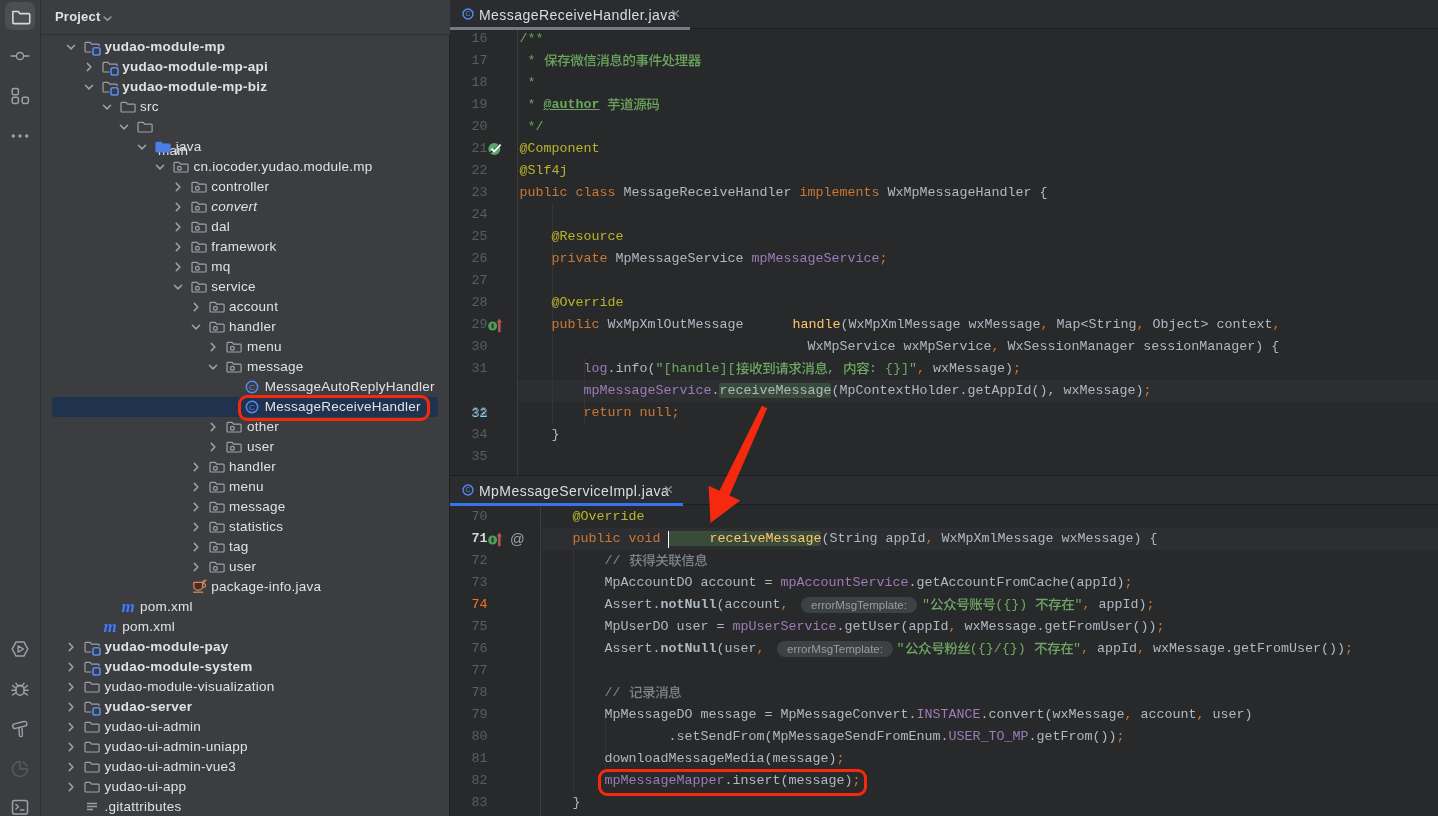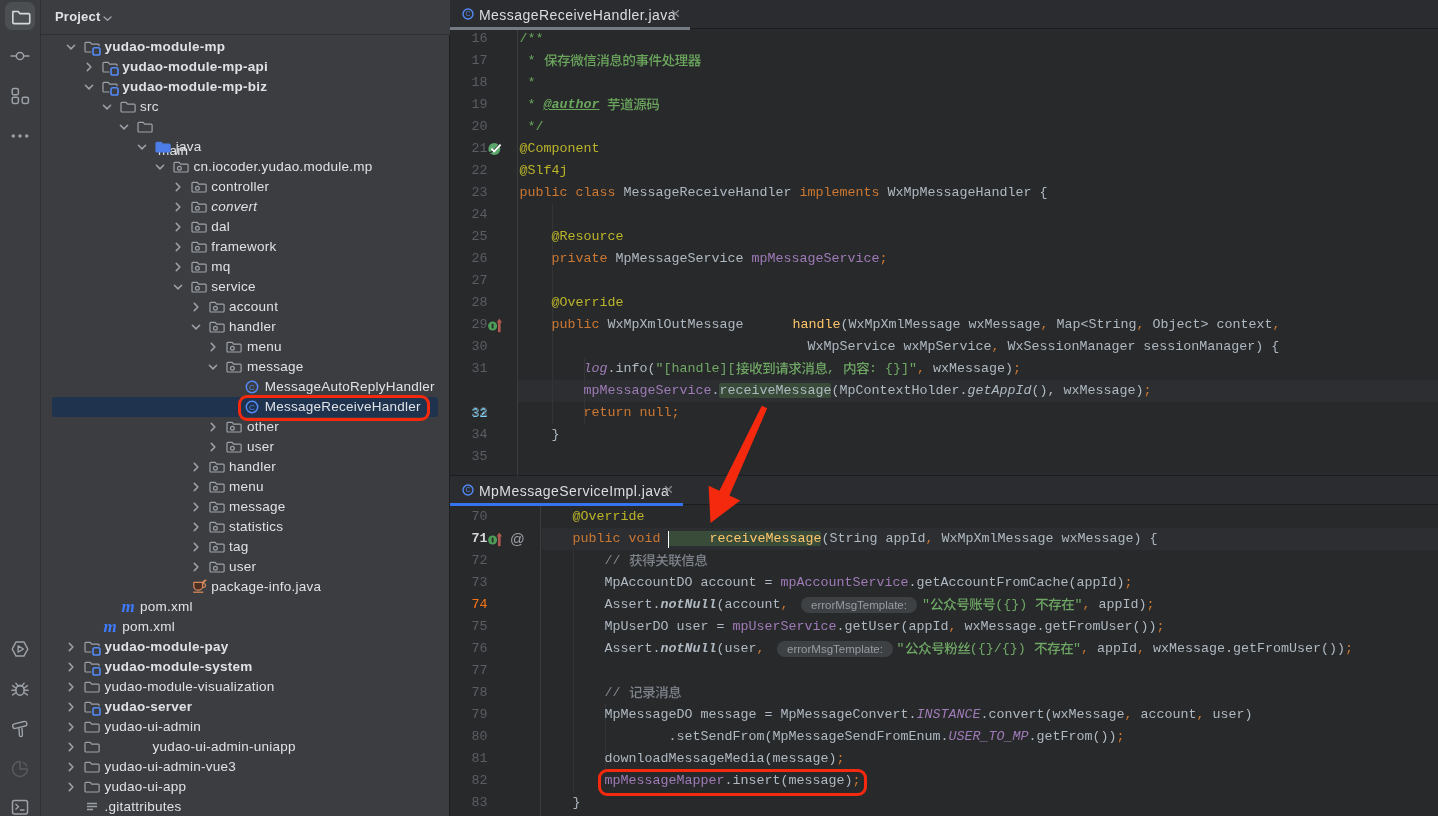--- a/index.html
+++ b/index.html
@@ -3,21 +3,21 @@
 * { margin:0; padding:0; box-sizing:border-box; }
 html,body { width:1438px; height:816px; overflow:hidden; background:#28292b;
   font-family:"Liberation Sans",sans-serif; }
 .abs { position:absolute; }
 .seg { position:absolute; white-space:pre; font-family:"Liberation Mono",monospace;
   font-size:13.331px; line-height:22px; height:22px; color:#afb9c2; }
 .ln { position:absolute; width:30px; text-align:right; font-family:"Liberation Mono",monospace;
   font-size:13.331px; line-height:22px; color:#5a5e64; letter-spacing:0; }
 .trow { position:absolute; height:20px; font-size:13.5px; letter-spacing:0.25px; line-height:20px; color:#dfe1e5; white-space:pre; }
 .kw { color:#cc7832; } .an { color:#bbb529; } .dc { color:#6ba65d; } .st { color:#6fa865; }
-.cm { color:#7f848c; } .mt { color:#ffc66b;padding-left:41px; } .pu { color:#9f7bb8; } .it { font-style:italic; }
+.cm { color:#7f848c; } .mt { color:#ffc66b;padding-left:41px; } .pu { color:#9f7bb8; } .it { }
 .hl { background:#394b39; border-radius:2px; }
 svg { position:absolute; overflow:visible; }
 </style></head>
 <body>
 <div class="abs" style="left:0;top:0;width:41px;height:816px;background:#3b3d40;border-right:1px solid #2e3033"></div>
 <div class="abs" style="left:41px;top:0;width:409px;height:816px;background:#3b3d40;border-right:1px solid #1e1f21"></div>
 <div class="abs" style="left:450px;top:0;width:988px;height:29px;background:#2b2c2f;border-bottom:1px solid #1c1d1f"></div>
 <div class="abs" style="left:450px;top:476px;width:988px;height:29px;background:#2b2c2f;border-bottom:1px solid #1c1d1f"></div>
 <div class="abs" style="left:450px;top:475px;width:988px;height:1px;background:#1c1d1f"></div>
 <div class="abs" style="left:5px;top:2px;width:30px;height:28px;background:#4c4f52;border-radius:7px"></div>
@@ -331,21 +331,21 @@
 <svg class="abs" style="left:84.0px;top:719px" width="16" height="16" viewBox="0 0 16 16">
     <path d="M1.9 3.4 h4.3 l1.4 1.8 h6.6 c0.5 0 0.9 0.4 0.9 0.9 v6 c0 0.5-0.4 0.9-0.9 0.9 H1.9 c-0.5 0-0.9-0.4-0.9-0.9 V4.3 c0-0.5 0.4-0.9 0.9-0.9 Z" fill="none" stroke="#9da1a8" stroke-width="1.2" stroke-linejoin="round"></path>
   </svg>
 <div class="trow" style="left:104.5px;top:717px;">yudao-ui-admin</div>
 <svg class="abs" style="left:65.0px;top:741px" width="12" height="12" viewBox="0 0 12 12">
     <path d="M4.3 2.4 L7.9 6 L4.3 9.6" fill="none" stroke="#9da1a8" stroke-width="1.5" stroke-linecap="round" stroke-linejoin="round"></path>
   </svg>
 <svg class="abs" style="left:84.0px;top:739px" width="16" height="16" viewBox="0 0 16 16">
     <path d="M1.9 3.4 h4.3 l1.4 1.8 h6.6 c0.5 0 0.9 0.4 0.9 0.9 v6 c0 0.5-0.4 0.9-0.9 0.9 H1.9 c-0.5 0-0.9-0.4-0.9-0.9 V4.3 c0-0.5 0.4-0.9 0.9-0.9 Z" fill="none" stroke="#9da1a8" stroke-width="1.2" stroke-linejoin="round"></path>
   </svg>
-<div class="trow" style="left:104.5px;top:737px;margin-left:48px;">yudao-ui-admin-uniapp</div>
+<div class="trow" style="left:104.5px;top:737px;">yudao-ui-admin-uniapp</div>
 <svg class="abs" style="left:65.0px;top:761px" width="12" height="12" viewBox="0 0 12 12">
     <path d="M4.3 2.4 L7.9 6 L4.3 9.6" fill="none" stroke="#9da1a8" stroke-width="1.5" stroke-linecap="round" stroke-linejoin="round"></path>
   </svg>
 <svg class="abs" style="left:84.0px;top:759px" width="16" height="16" viewBox="0 0 16 16">
     <path d="M1.9 3.4 h4.3 l1.4 1.8 h6.6 c0.5 0 0.9 0.4 0.9 0.9 v6 c0 0.5-0.4 0.9-0.9 0.9 H1.9 c-0.5 0-0.9-0.4-0.9-0.9 V4.3 c0-0.5 0.4-0.9 0.9-0.9 Z" fill="none" stroke="#9da1a8" stroke-width="1.2" stroke-linejoin="round"></path>
   </svg>
 <div class="trow" style="left:104.5px;top:757px;">yudao-ui-admin-vue3</div>
 <svg class="abs" style="left:65.0px;top:781px" width="12" height="12" viewBox="0 0 12 12">
     <path d="M4.3 2.4 L7.9 6 L4.3 9.6" fill="none" stroke="#9da1a8" stroke-width="1.5" stroke-linecap="round" stroke-linejoin="round"></path>
   </svg>

